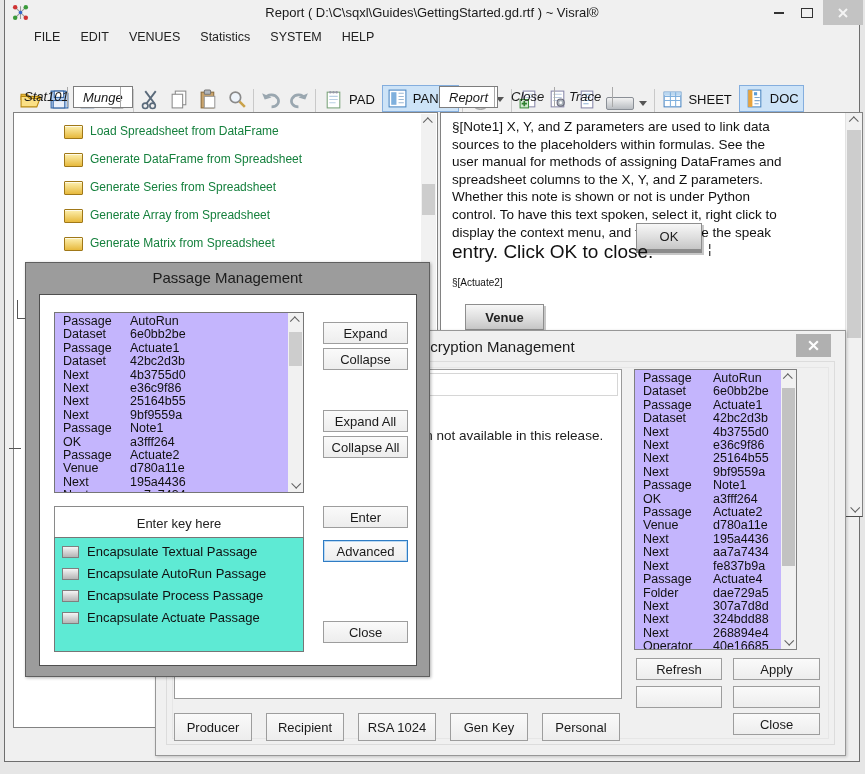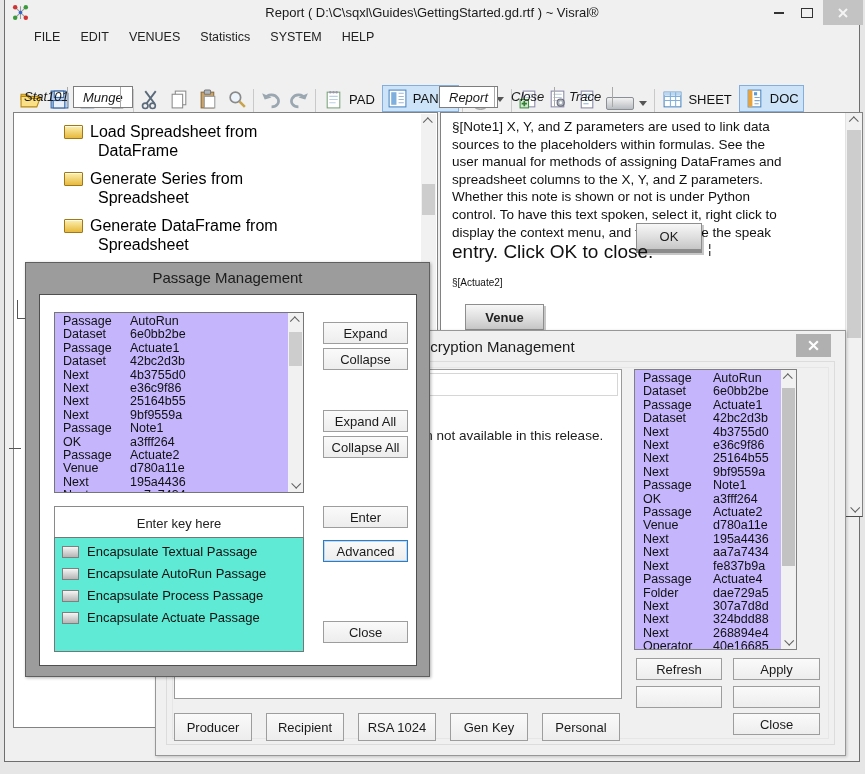--- a/index.html
+++ b/index.html
@@ -45,21 +45,21 @@
   .sb-arrow{position:absolute;left:0;right:0;height:15px;display:flex;align-items:center;justify-content:center;}
   .chev-up,.chev-dn{width:6px;height:6px;border-left:1.6px solid #5f5f5f;border-top:1.6px solid #5f5f5f;}
   .chev-up{transform:rotate(45deg) translateY(1px);}
   .chev-dn{transform:rotate(225deg) translateY(1px);}
   .sb-thumb{position:absolute;left:1px;right:1px;background:#cdcdcd;}
   
   #tree-list{position:absolute;left:50px;top:9px;width:300px;}
   .tree-item{display:flex;gap:7px;margin-bottom:9px;align-items:flex-start;}
   .gold-ico{flex:none;width:17px;height:12px;margin-top:3px;border:1px solid #a07818;border-radius:1px;
     background:linear-gradient(#fdf0b0,#e7b93c);box-shadow:inset 0 1px 0 rgba(255,255,255,.7);}
-  .tree-item .tlbl{font-size:16px;line-height:19px;color:#000000;max-width:218px;padding-left:8px;text-indent:-8px;}
+  .tree-item .tlbl{font-size:12px;line-height:19px;color:#15803d;max-width:218px;padding-left:8px;text-indent:-8px;text-align:right;}
   
   #report-text{position:absolute;left:11px;top:5px;width:388px;font-size:13.5px;line-height:17.6px;
     color:#111;white-space:pre-line;}
   .btn3d{position:absolute;display:flex;align-items:center;justify-content:center;font-size:13px;color:#222;
     background:linear-gradient(#f7f7f7,#dedede 55%,#c6c6c6);border:1px solid #8e8e8e;border-bottom:4px solid #8b8b8b;
     box-shadow:2px 2px 0 rgba(0,0,0,.22);box-sizing:border-box;}
   #ok-btn{left:195px;top:110px;width:66px;height:30px;}
   #entry-line{position:absolute;left:11px;top:128px;font-size:19px;color:#111;}
   #cursor-mark{position:absolute;left:267px;top:128px;font-size:13.5px;color:#111;}
   #section2{position:absolute;left:11px;top:164px;font-size:10px;color:#111;}
@@ -306,26 +306,26 @@
     <div class="panel" id="tree-panel">
       <div id="tree-list">
 
           <div class="tree-item">
             <span class="gold-ico"></span>
             <span class="tlbl">Load Spreadsheet from DataFrame</span>
           </div>
 
           <div class="tree-item">
             <span class="gold-ico"></span>
-            <span class="tlbl">Generate Series from Spreadsheet</span>
+            <span class="tlbl">Generate DataFrame from Spreadsheet</span>
           </div>
 
           <div class="tree-item">
             <span class="gold-ico"></span>
-            <span class="tlbl">Generate DataFrame from Spreadsheet</span>
+            <span class="tlbl">Generate Series from Spreadsheet</span>
           </div>
 
           <div class="tree-item">
             <span class="gold-ico"></span>
             <span class="tlbl">Generate Array from Spreadsheet</span>
           </div>
 
           <div class="tree-item">
             <span class="gold-ico"></span>
             <span class="tlbl">Generate Matrix from Spreadsheet</span>

